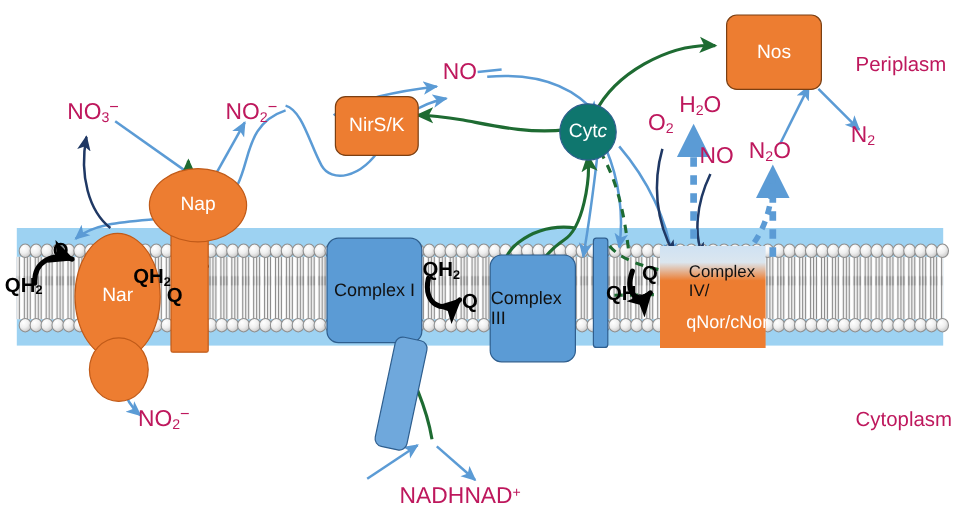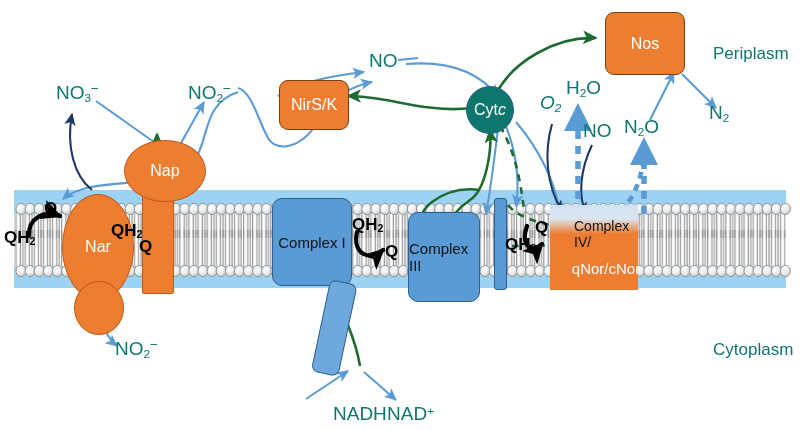--- a/index.html
+++ b/index.html
@@ -14,21 +14,21 @@
     height:430px;
     background:#ffffff;
     overflow:hidden;
   }
   #svg{position:absolute;left:0;top:0;width:800px;height:430px;}
 
   
   .lbl{
     position:absolute;
     font-family:"Liberation Sans", sans-serif;
-    color:#0f766e;
+    color:#be185d;
     white-space:nowrap;
     line-height:1;
     user-select:none;
   }
   .lbl sub{font-size:.62em;vertical-align:-0.22em;}
   .lbl sup{font-size:.62em;vertical-align:0.42em;}
   .sp-minus{font-size:.72em;vertical-align:0.45em;}
 
   .chem{font-size:19px;}
   .compart{font-size:17px;}
@@ -409,21 +409,21 @@
   </div>
 
   <div class="lbl chem" style="left:56px;top:82px;">NO<sub>3</sub><span class="sp-minus">−</span></div>
 
   <div class="lbl chem" style="left:188px;top:82px;">NO<sub>2</sub><span class="sp-minus">−</span></div>
 
   <div class="lbl chem" style="left:115px;top:338px;">NO<sub>2</sub><span class="sp-minus">−</span></div>
 
   <div class="lbl chem" style="left:369px;top:51px;">NO</div>
 
-  <div class="lbl chem" style="left:540px;top:93px;font-style:italic;">O<sub>2</sub></div>
+  <div class="lbl chem" style="left:540px;top:93px;">O<sub>2</sub></div>
 
   <div class="lbl chem" style="left:566px;top:78px;">H<sub>2</sub>O</div>
 
   <div class="lbl chem" style="left:583px;top:121px;">NO</div>
 
   <div class="lbl chem" style="left:624px;top:117px;">N<sub>2</sub>O</div>
 
   <div class="lbl chem" style="left:709px;top:103px;">N<sub>2</sub></div>
 
   <div class="lbl chem" style="left:297px;top:404px;margin-left:36px;">NADH</div>

